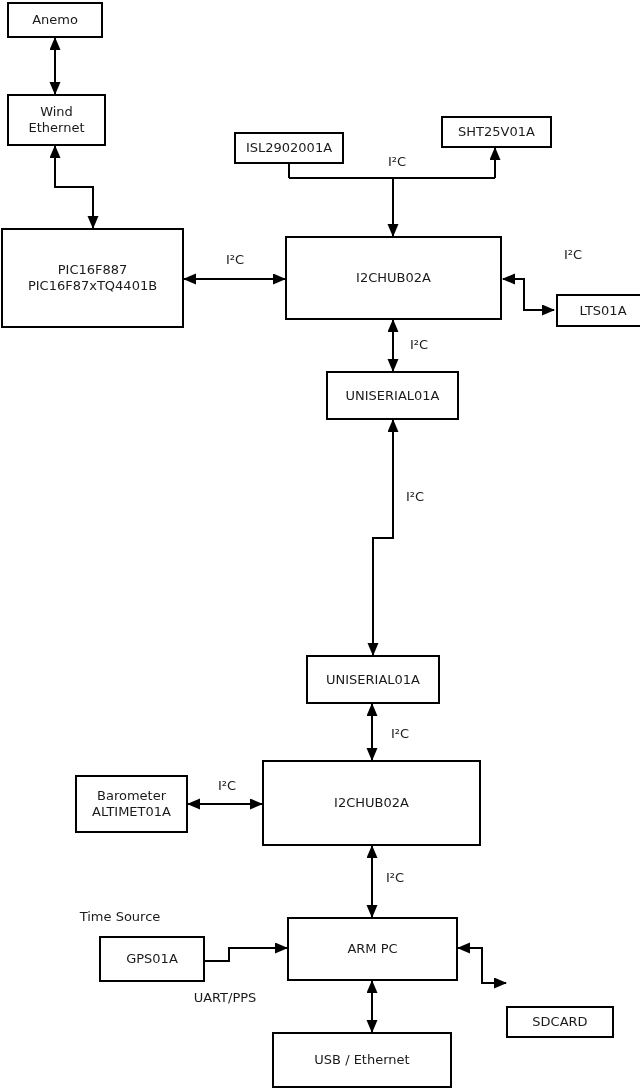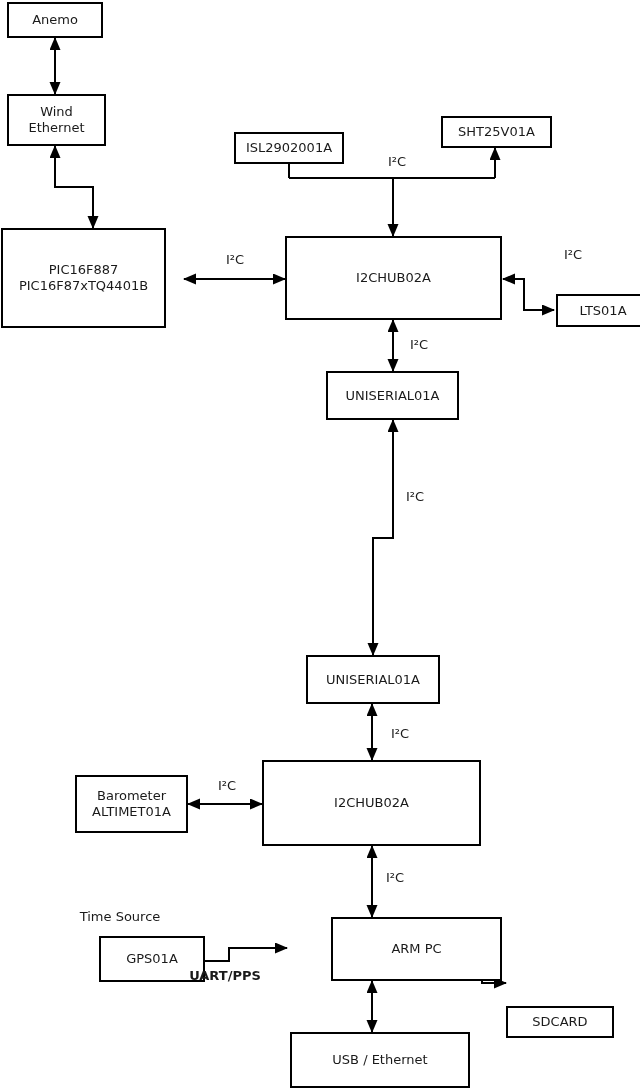--- a/index.html
+++ b/index.html
@@ -72,21 +72,21 @@
 
   <div class="node" style="left:7px;top:2px;width:96px;height:36px;">
     <span>Anemo</span>
   </div>
 
   <div class="node" style="left:7px;top:94px;width:99px;height:52px;">
     <span>Wind</span>
     <span>Ethernet</span>
   </div>
 
-  <div class="node" style="left:1px;top:228px;width:165px;height:100px;">
+  <div class="node" style="left:1px;top:228px;width:183px;height:100px;">
     <span>PIC16F887</span>
     <span>PIC16F87xTQ4401B</span>
   </div>
 
   <div class="node" style="left:234px;top:132px;width:110px;height:32px;">
     <span>ISL2902001A</span>
   </div>
 
   <div class="node" style="left:441px;top:116px;width:111px;height:32px;">
     <span>SHT25V01A</span>
@@ -114,36 +114,36 @@
   </div>
 
   <div class="node" style="left:262px;top:760px;width:219px;height:86px;">
     <span>I2CHUB02A</span>
   </div>
 
   <div class="node" style="left:67px;top:936px;width:106px;height:46px;margin-left:32px;">
     <span>GPS01A</span>
   </div>
 
-  <div class="node" style="left:287px;top:917px;width:171px;height:64px;margin-left:44px;">
+  <div class="node" style="left:287px;top:917px;width:171px;height:64px;">
     <span>ARM PC</span>
   </div>
 
   <div class="node" style="left:506px;top:1006px;width:108px;height:32px;">
     <span>SDCARD</span>
   </div>
 
-  <div class="node" style="left:290px;top:1032px;width:180px;height:56px;">
+  <div class="node" style="left:272px;top:1032px;width:180px;height:56px;">
     <span>USB / Ethernet</span>
   </div>
 
   <div class="edge-label" style="left:397px;top:161px;">I²C</div>
   <div class="edge-label" style="left:235px;top:259px;">I²C</div>
   <div class="edge-label" style="left:573px;top:254px;">I²C</div>
   <div class="edge-label" style="left:419px;top:344px;">I²C</div>
   <div class="edge-label" style="left:415px;top:496px;">I²C</div>
   <div class="edge-label" style="left:400px;top:733px;">I²C</div>
   <div class="edge-label" style="left:227px;top:785px;">I²C</div>
   <div class="edge-label" style="left:395px;top:877px;">I²C</div>
-  <div class="edge-label" style="left:225px;top:975px;font-weight:bold;">UART/PPS</div>
+  <div class="edge-label" style="left:225px;top:997px;">UART/PPS</div>
   <div class="edge-label" style="left:120px;top:916px;">Time Source</div>
 
 </div>
 
 </body></html>

